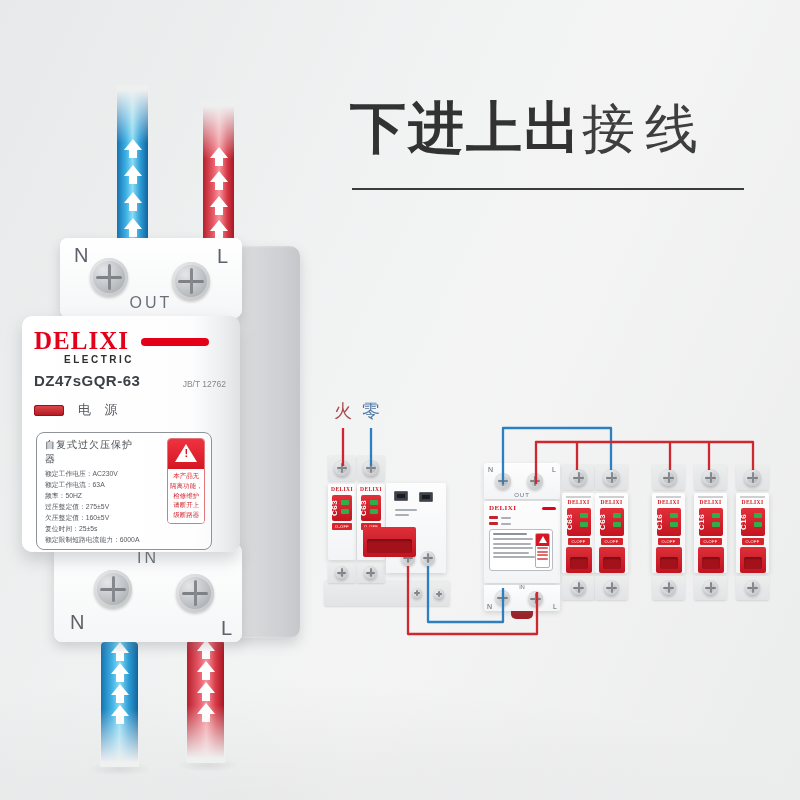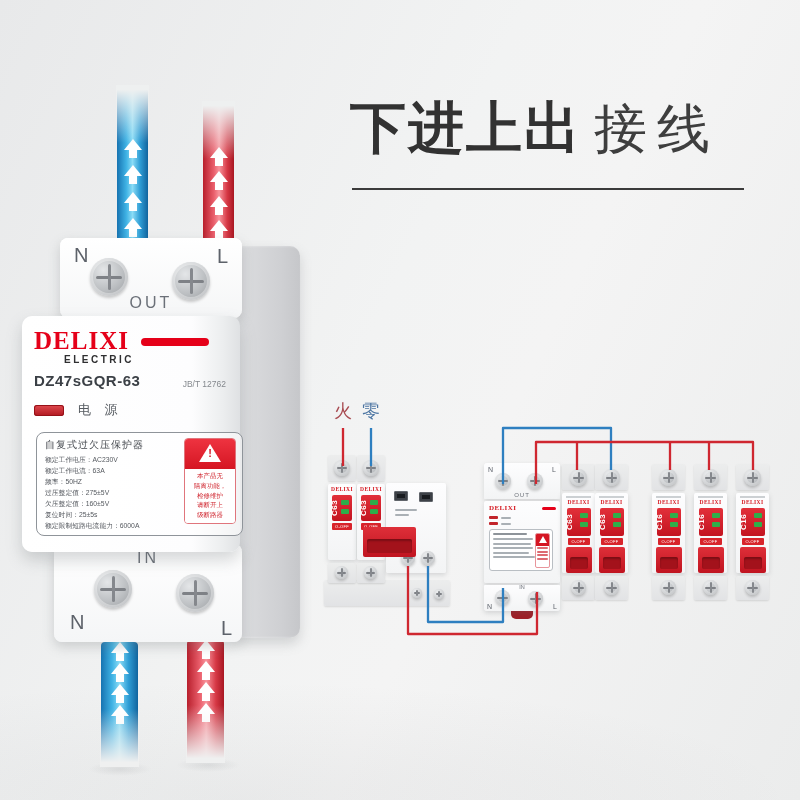--- a/index.html
+++ b/index.html
@@ -47,37 +47,37 @@
   .brandrow{display:flex;align-items:center;}
   .brand{font-family:"Liberation Serif","DejaVu Serif",serif;font-weight:700;font-size:25px;letter-spacing:1px;color:#e50019;line-height:1;}
   .redbar{width:68px;height:8px;background:#e50019;border-radius:4px;margin-left:12px;margin-top:2px;}
   .brandsub{font-size:10px;font-weight:bold;letter-spacing:2.5px;color:#2f2f31;margin:1px 0 0 30px;}
   .modelrow{display:flex;justify-content:space-between;align-items:flex-end;margin-top:7px;}
   .model{font-size:15px;font-weight:bold;color:#3b4046;letter-spacing:.5px;}
   .standard{font-size:8.5px;color:#85898e;margin-right:4px;}
   .ledrow{display:flex;align-items:center;margin-top:12px;}
   .led{width:30px;height:11px;border-radius:3px;background:linear-gradient(180deg,#e04a50,#b01820);box-shadow:inset 0 0 0 1px #961118;}
   .ledlabel{font-size:13px;color:#565b61;letter-spacing:5px;margin-left:14px;}
-  .specbox{position:relative;margin-top:13px;margin-left:2px;width:207px;border:1.5px solid #8f949a;border-radius:8px;
+  .specbox{position:relative;margin-top:13px;margin-left:2px;width:176px;border:1.5px solid #8f949a;border-radius:8px;
     padding:5px 6px 4px 8px;display:flex;background:rgba(255,255,255,.6);gap:25px;}
   .speccol{flex:1;}
   .spectitle{font-size:10px;color:#45494f;letter-spacing:1px;margin-bottom:2px;}
   .sline{font-size:6.8px;color:#55595f;line-height:1.62;white-space:nowrap;}
   .warnst{width:52px;margin-left:3px;border-radius:4px;overflow:hidden;border:1px solid #e0757c;align-self:flex-start;}
   .warnhead{background:linear-gradient(180deg,#ee3340,#d51623);height:30px;position:relative;}
   .warnhead::before{content:"";position:absolute;left:50%;top:5px;margin-left:-11px;
     border-left:11px solid transparent;border-right:11px solid transparent;border-bottom:18px solid #fff;}
   .warnhead::after{content:"!";position:absolute;left:0;right:0;top:8px;text-align:center;color:#d51623;font-weight:bold;font-size:11px;}
   .warnbody{background:#fff;padding:2px 1px 3px;}
   .wline{font-size:6.5px;color:#d02730;text-align:center;line-height:1.5;white-space:nowrap;}
 
   
   .headline{position:absolute;left:350px;top:100px;line-height:1;white-space:nowrap;}
   .hbold{font-size:56px;font-weight:800;color:#323232;letter-spacing:2px;}
-  .hlight{font-size:53px;font-weight:400;color:#3e3e3e;letter-spacing:10px;margin-left:12px;}
+  .hlight{font-size:53px;font-weight:400;color:#3e3e3e;letter-spacing:10px;margin-left:0;}
   .divider{position:absolute;left:352px;top:188px;width:392px;height:2px;background:#3b3b3b;}
   .desc{position:absolute;left:354px;top:211px;width:402px;font-size:21px;color:#4b4b4b;line-height:1.55;text-align:center;}
   .tab{position:absolute;top:356px;height:32px;display:flex;align-items:center;justify-content:center;
     color:#fff;font-size:20px;letter-spacing:2px;border-radius:2px;cursor:pointer;}
   .tab.blue{left:333px;width:211px;background:#1c6fc4;}
   .tab.gray{left:557px;width:212px;background:#9b9b9d;}
   .legend{position:absolute;top:399px;font-size:18px;width:22px;text-align:center;}
   .legend.live{left:332px;color:#a84b51;}
   .legend.neutral{left:360px;color:#4d76a3;}
 

